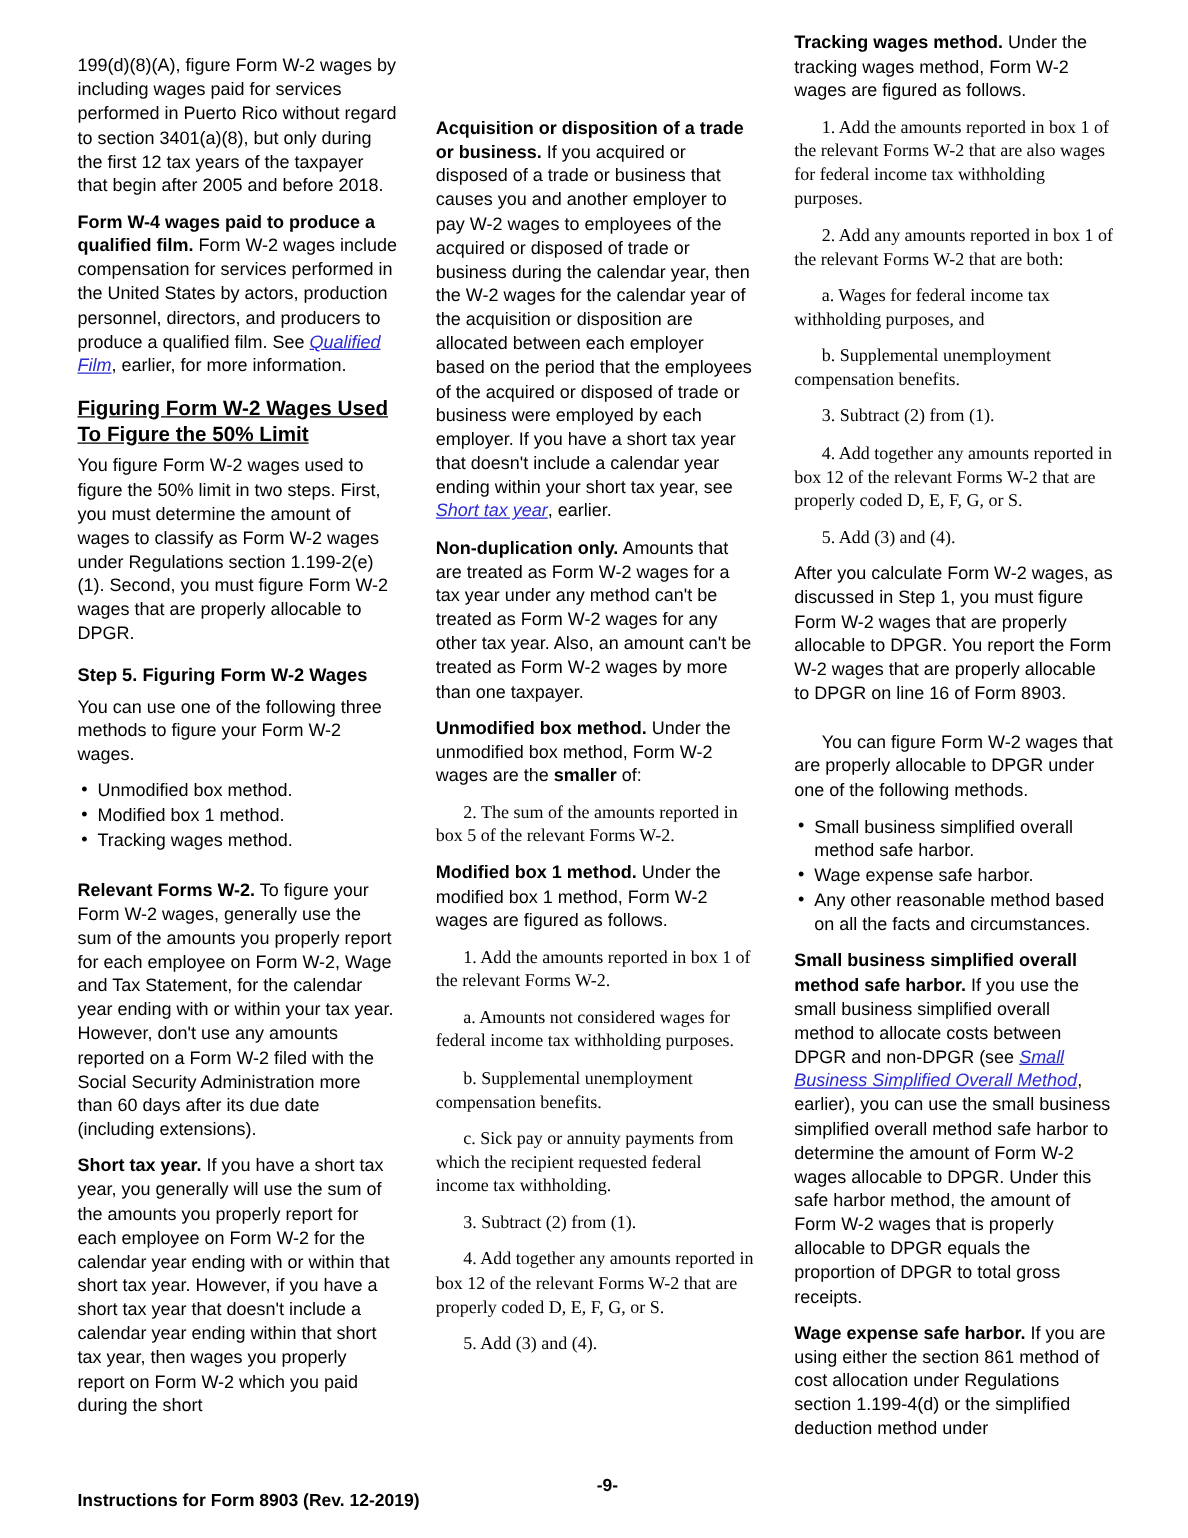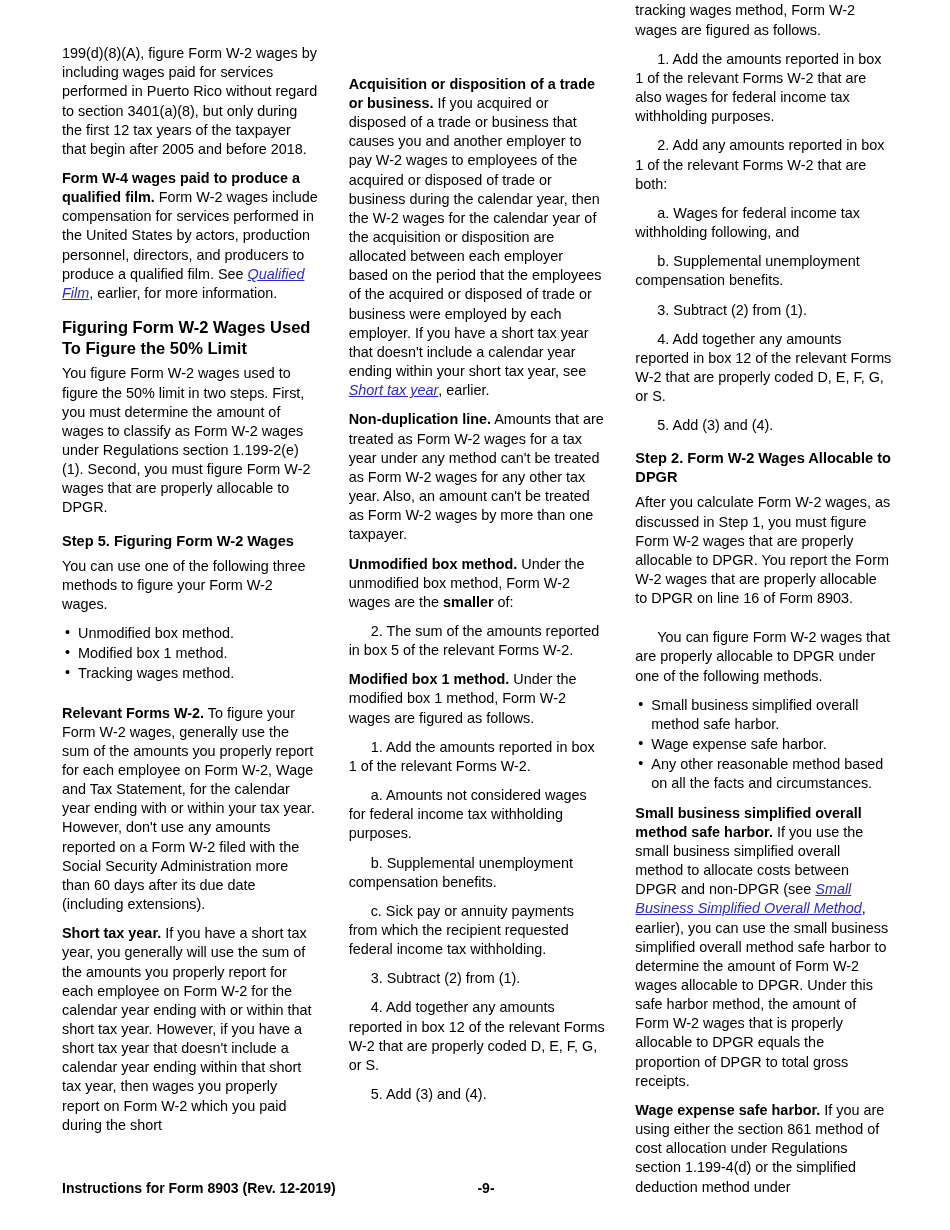--- a/index.html
+++ b/index.html
@@ -45,20 +45,21 @@
     margin-bottom: 10px;
   }
   .head-inline {
     font-weight: bold;
   }
   .h2 {
     font-weight: bold;
     font-size: 16.5px;
     line-height: 1.25;
     margin: 14px 0 6px 0;
+    text-decoration: underline;
   }
   .h3 {
     font-weight: bold;
     font-size: 14.6px;
     line-height: 1.3;
     margin: 14px 0 6px 0;
   }
   .bullets {
     margin: 0 0 10px 0;
     padding: 0;
@@ -70,20 +71,21 @@
     margin-bottom: 1px;
   }
   .bullets li:before {
     content: "\2022";
     position: absolute;
     left: 3px;
     top: -1px;
   }
   .numlist {
     margin: 0 0 0 0;
+    font-family: Liberation Serif, serif;
   }
   .numitem {
     margin-bottom: 10px;
     padding-left: 0;
     text-indent: 22px;
   }
   .indented {
     text-indent: 22px;
     margin-bottom: 10px;
   }
@@ -99,21 +101,21 @@
     left: 62px;
     right: 58px;
     bottom: 30px;
     height: 20px;
     font-size: 14px;
     font-weight: bold;
   }
   .footer .left {
     position: absolute;
     left: 0;
-    top: 0;
+    top: 12px;
   }
   .footer .center {
     position: absolute;
     left: 0;
     right: 0;
     top: 0;
     text-align: center;
     padding-left: 18px;
   }
   .nbsp-gap {
@@ -153,21 +155,21 @@
 
       <p class="runon"><span class="head-inline">Short tax year.</span><span> If you have a short tax year, you generally will use the sum of the amounts you properly report for each employee on Form W-2 for the calendar year ending with or within that short tax year. However, if you have a short tax year that doesn't include a calendar year ending within that short tax year, then wages you properly report on Form W-2 which you paid during the short</span></p>
 
     </div>
 
     <div class="col">
 
 
       <p class="runon"><span class="head-inline">Acquisition or disposition of a trade or business.</span><span> If you acquired or disposed of a trade or business that causes you and another employer to pay W-2 wages to employees of the acquired or disposed of trade or business during the calendar year, then the W-2 wages for the calendar year of the acquisition or disposition are allocated between each employer based on the period that the employees of the acquired or disposed of trade or business were employed by each employer. If you have a short tax year that doesn't include a calendar year ending within your short tax year, see </span><a class="xref ital" href="#">Short tax year</a><span>, earlier.</span></p>
 
-      <p class="runon"><span class="head-inline">Non-duplication line.</span><span> Amounts that are treated as Form W-2 wages for a tax year under any method can't be treated as Form W-2 wages for any other tax year. Also, an amount can't be treated as Form W-2 wages by more than one taxpayer.</span></p>
+      <p class="runon"><span class="head-inline">Non-duplication only.</span><span> Amounts that are treated as Form W-2 wages for a tax year under any method can't be treated as Form W-2 wages for any other tax year. Also, an amount can't be treated as Form W-2 wages by more than one taxpayer.</span></p>
 
       <p class="runon"><span class="head-inline">Unmodified box method.</span><span> Under the unmodified box method, Form W-2 wages are the </span><span class="head-inline">smaller</span><span> of:</span></p>
 
       <div class="numlist">
         <p class="numitem">2.  The sum of the amounts reported in box 5 of the relevant Forms W-2.</p>
       </div>
 
       <p class="runon"><span class="head-inline">Modified box 1 method.</span><span> Under the modified box 1 method, Form W-2 wages are figured as follows.</span></p>
 
       <div class="numlist">
@@ -182,28 +184,27 @@
 
     </div>
 
     <div class="col">
 
       <p class="runon"><span class="head-inline">Tracking wages method.</span><span> Under the tracking wages method, Form W-2 wages are figured as follows.</span></p>
 
       <div class="numlist">
         <p class="numitem">1.  Add the amounts reported in box 1 of the relevant Forms W-2 that are also wages for federal income tax withholding purposes.</p>
         <p class="numitem">2.  Add any amounts reported in box 1 of the relevant Forms W-2 that are both:</p>
-        <p class="numitem">a.  Wages for federal income tax withholding following, and</p>
+        <p class="numitem">a.  Wages for federal income tax withholding purposes, and</p>
         <p class="numitem">b.  Supplemental unemployment compensation benefits.</p>
         <p class="numitem">3.  Subtract (2) from (1).</p>
         <p class="numitem">4.  Add together any amounts reported in box 12 of the relevant Forms W-2 that are properly coded D, E, F, G, or S.</p>
         <p class="numitem">5.  Add (3) and (4).</p>
       </div>
 
-      <div class="h3">Step 2. Form W-2 Wages Allocable to DPGR</div>
 
       <p class="para">After you calculate Form W-2 wages, as discussed in Step 1, you must figure Form W-2 wages that are properly allocable to DPGR. You report the Form W-2 wages that are properly allocable to DPGR on line 16 of Form 8903.</p>
 
       <div class="nbsp-gap"></div>
 
       <p class="indented">You can figure Form W-2 wages that are properly allocable to DPGR under one of the following methods.</p>
 
       <ul class="bullets">
         <li>Small business simplified overall method safe harbor.</li>
         <li>Wage expense safe harbor.</li>

